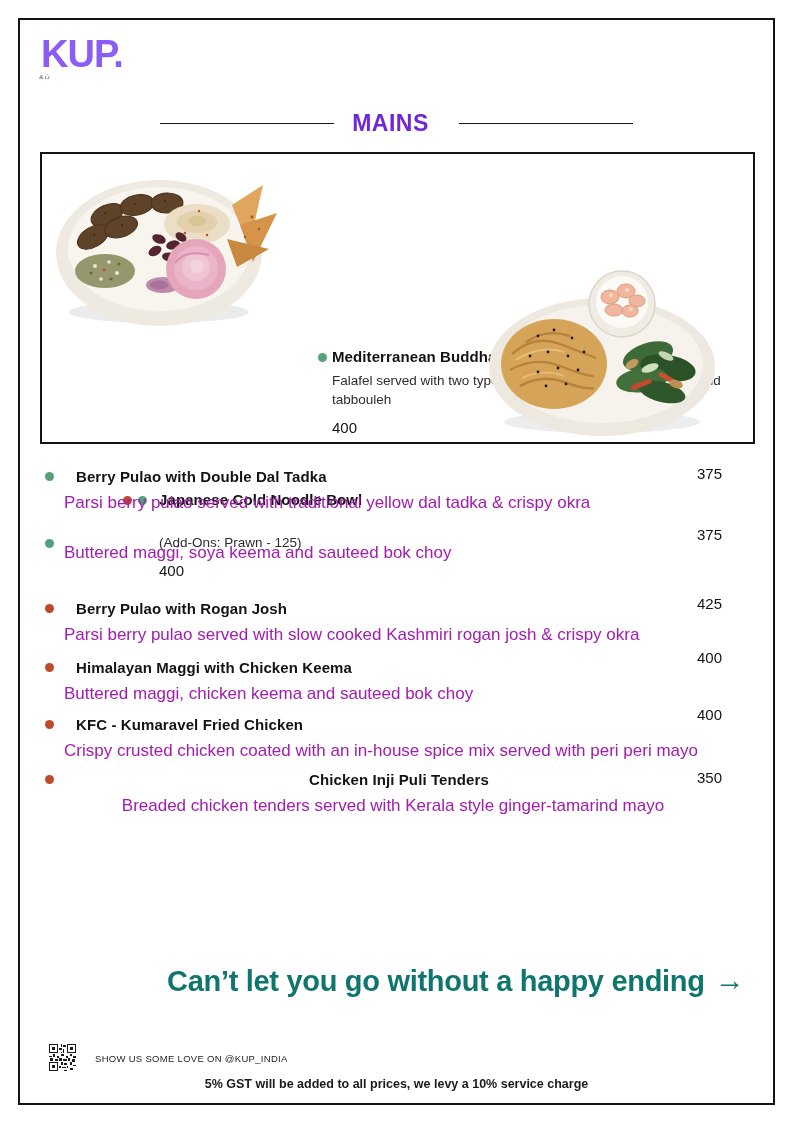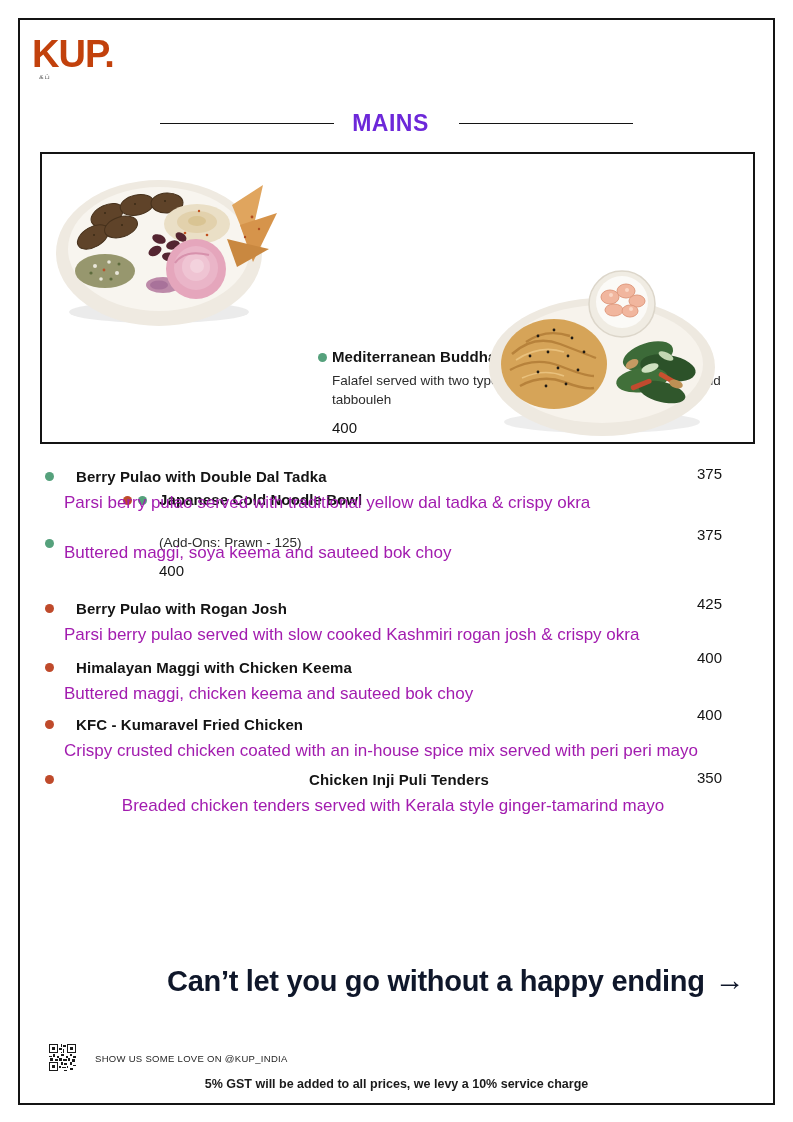--- a/index.html
+++ b/index.html
@@ -2,21 +2,21 @@
 <html><head>
 <meta charset="utf-8">
 <style>
   * { margin:0; padding:0; box-sizing:border-box; }
   html,body { background:#ffffff; }
   body { width:793px; height:1122px; font-family:"Liberation Sans", sans-serif; color:#161616; }
   .page { position:relative; width:793px; height:1122px; background:#fff; overflow:hidden; }
   .frame { position:absolute; left:18px; top:18px; width:757px; height:1087px; border:2px solid #141414; }
 
   
-  .logo { position:absolute; left:32px; top:33px; font-size:38px; font-weight:800; letter-spacing:-1px; color:#c2410c; }
+  .logo { position:absolute; left:41px; top:33px; font-size:38px; font-weight:800; letter-spacing:-1px; color:#8b5cf6; }
   .logo-sub { position:absolute; left:39px; top:73px; font-size:7px; color:#2a2a2a; letter-spacing:1px; }
 
   
   .section-row { position:absolute; left:0; top:110px; width:793px; display:flex; align-items:center; justify-content:center; }
   .section-line { width:174px; height:0; border-top:1.6px solid #141414; }
   .section-line.left { margin-right:18px; }
   .section-line.right { margin-left:30px; }
   .section-title { font-size:23px; font-weight:700; letter-spacing:0.5px; color:#6d28d9; }
 
   
@@ -42,21 +42,21 @@
   .jap-item .feat-price { margin-top:10px; }
 
   
   .menu-row { position:absolute; left:45px; width:677px; }
   .menu-row .dot { position:absolute; left:0; top:4px; }
   .row-title { margin-left:31px; font-size:15px; font-weight:600; color:#141414; letter-spacing:0.1px; }
   .row-desc { margin-left:19px; margin-top:8px; font-size:17px; color:#a21caf; }
   .row-price { position:absolute; right:0; font-size:15px; font-weight:500; color:#141414; }
 
   
-  .tagline { position:absolute; left:167px; top:964px; white-space:nowrap; font-size:29px; font-weight:600; letter-spacing:-0.3px; color:#0f172a; display:flex; align-items:center; }
+  .tagline { position:absolute; left:167px; top:964px; white-space:nowrap; font-size:29px; font-weight:600; letter-spacing:-0.3px; color:#0f766e; display:flex; align-items:center; }
   .tagline .arrow { font-weight:400; font-size:30px; margin-left:10px; transform:translateY(-1px); }
 
   
   .qr { position:absolute; left:49px; top:1044px; width:27px; height:27px; }
   .social { position:absolute; left:95px; top:1053px; font-size:9.5px; font-weight:500; letter-spacing:0.3px; color:#1f1f1f; }
   .gst { position:absolute; left:0; top:1077px; width:793px; text-align:center; font-size:12.5px; font-weight:700; color:#1b1b1b; }
 </style>
 </head>
 <body>
 

